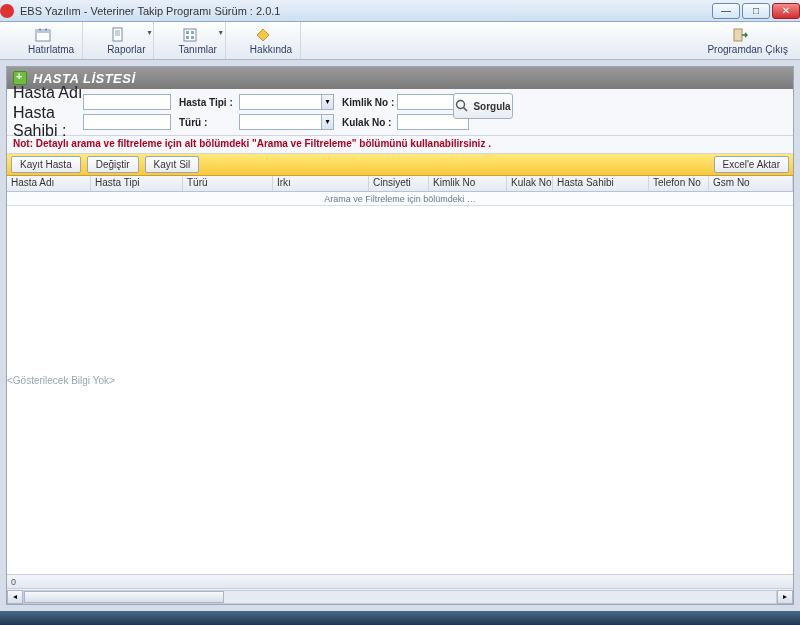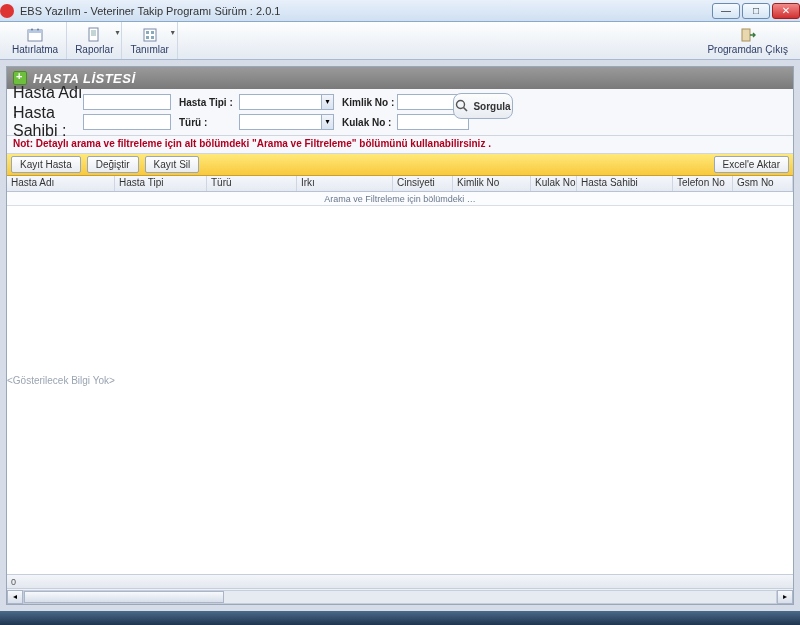--- a/index.html
+++ b/index.html
@@ -9,42 +9,42 @@
   .titlebar { height:22px; background:linear-gradient(#e8f0fa,#cfe0f2); display:flex; align-items:center; padding:0 0; border-bottom:1px solid #8aa8c8; }
   .titlebar .appicon { width:14px; height:14px; border-radius:50%; background:#d33; margin-right:6px; }
   .titlebar .title { flex:1; color:#333; font-size:11px; }
   .winbtns { display:flex; gap:2px; }
   .winbtn { width:28px; height:16px; border:1px solid #6b8ab0; border-radius:3px; display:flex; align-items:center; justify-content:center; font-size:10px; color:#333; background:linear-gradient(#f5faff,#d5e5f5); cursor:pointer; }
   .winbtn.close { background:linear-gradient(#f28a8a,#d03030); color:#fff; border-color:#a02020; }
   
   .toolbar { height:38px; background:linear-gradient(#fdfefe,#e4eaf2); border-bottom:1px solid #a9b8ce; display:flex; align-items:center; padding:0 4px; }
   .tbtn { display:flex; flex-direction:column; align-items:center; justify-content:center; padding:2px 8px; border-right:1px solid #cfd8e6; height:100%; cursor:pointer; min-width:48px; position:relative;}
   .tbtn .ico { width:16px; height:16px; margin-bottom:1px; }
-  .tbtn .lbl { font-size:10px; color:#2c3e66; }
+  .tbtn .lbl { font-size:10px; color:#2c3e66;margin-left:16px; }
   .tbtn .arrow { position:absolute; right:2px; top:6px; font-size:8px; color:#555; }
   .tbspacer { flex:1; }
   
   .content { flex:1; padding:6px; display:flex; flex-direction:column; overflow:hidden; }
   .panel { background:#fff; border:1px solid #9aa7b8; flex:1; display:flex; flex-direction:column; overflow:hidden; }
   .panel-head { height:22px; background:linear-gradient(#9a9a9a,#7a7a7a); color:#fff; display:flex; align-items:center; padding:0 6px; font-size:13px; font-weight:bold; letter-spacing:.5px; font-style:italic; }
   .panel-head .ico { width:14px; height:14px; background:#6fbf3f; border:1px solid #4a8a2a; margin-right:6px; border-radius:2px; position:relative;}
   .panel-head .ico::after{content:"+";position:absolute;top:-2px;left:2px;color:#fff;font-style:normal;font-weight:bold;font-size:11px;}
   
   .searchform { padding:4px 6px 2px 6px; background:#f7f8fb; border-bottom:1px solid #d0d6df; }
   .frow { display:flex; align-items:center; height:18px; margin-bottom:2px; }
   .flabel { width:70px; font-size:16px; font-weight:normal; color:#222; }
   .finput { height:16px; border:1px solid #9fb1c8; background:#fff; font-size:10px; padding:0 2px; }
   .w90 { width:88px; }
   .w95 { width:95px; }
   .w72 { width:72px; }
   .flabel2 { width:60px; font-size:10px; font-weight:bold; color:#222; margin-left:8px; }
   .flabel3 { width:55px; font-size:10px; font-weight:bold; color:#222; margin-left:8px; }
   .combo { position:relative; }
   .combo .cbtn { position:absolute; right:1px; top:1px; width:12px; height:14px; background:linear-gradient(#f2f5fa,#d8e2f0); border-left:1px solid #9fb1c8; font-size:8px; text-align:center; line-height:14px; cursor:pointer;}
-  .sorgula { margin-left:10px; height:26px; width:60px; background:linear-gradient(#fdfdfd,#e8ecf2); border:1px solid #9fb1c8; border-radius:8px; display:flex; align-items:center; justify-content:center; gap:4px; cursor:pointer; font-size:10px; font-weight:bold; color:#333;}
+  .sorgula { margin-left:10px; height:26px; width:60px; background:linear-gradient(#fdfdfd,#e8ecf2); border:1px solid #9fb1c8; border-radius:3px; display:flex; align-items:center; justify-content:center; gap:4px; cursor:pointer; font-size:10px; font-weight:bold; color:#333;}
   .sorgula .mag { width:14px; height:14px; }
   .note { color:#b00020; font-size:10px; font-weight:bold; padding:2px 6px 4px 6px; background:#f7f8fb; border-bottom:1px solid #d0d6df; }
   
   .actionbar { height:22px; background:linear-gradient(#ffe97a,#f8c93d); border-bottom:1px solid #c8a030; display:flex; align-items:center; padding:0 4px; gap:6px;}
   .abtn { height:17px; padding:0 8px; background:linear-gradient(#fefefe,#e8ecf2); border:1px solid #9aa7b8; border-radius:2px; font-size:10px; color:#333; cursor:pointer; display:flex; align-items:center;}
   .actionbar .spacer { flex:1; }
   
   .gridwrap { flex:1; display:flex; flex-direction:column; overflow:hidden; }
   .gridhead { height:16px; background:linear-gradient(#f5f7fb,#e5eaf2); border-bottom:1px solid #b8c2d2; display:flex; font-size:10px; color:#333;}
   .gh { border-right:1px solid #cfd6e2; padding:1px 4px; white-space:nowrap; overflow:hidden;}
@@ -104,20 +104,28 @@
             <rect x="2" y="2" width="12" height="12" fill="#fff" stroke="#7a8aa8"></rect>
             <rect x="4" y="4" width="3" height="3" fill="#8ab"></rect>
             <rect x="9" y="4" width="3" height="3" fill="#8ab"></rect>
             <rect x="4" y="9" width="3" height="3" fill="#8ab"></rect>
             <rect x="9" y="9" width="3" height="3" fill="#8ab"></rect>
           </svg>
       </span>
       <span class="lbl">Tanımlar</span>
       <span class="arrow">▾</span>
     </div>
+    <div class="tbtn">
+      <span class="ico">
+        <svg viewBox="0 0 16 16">
+            <path d="M8 2 L14 8 L8 14 L2 8 Z" fill="#f2c84b" stroke="#c89a2a"></path>
+          </svg>
+      </span>
+      <span class="lbl">Hakkında</span>
+    </div>
     <div class="tbspacer"></div>
     <div class="tbtn" style="border-right:none">
       <span class="ico">
         <svg viewBox="0 0 16 16">
             <rect x="2" y="2" width="8" height="12" fill="#e8d8b0" stroke="#a8905a"></rect>
             <path d="M10 8 L15 8 M13 6 L15 8 L13 10" stroke="#3a7a3a" fill="none" stroke-width="1.4"></path>
           </svg>
       </span>
       <span class="lbl">Programdan Çıkış</span>
     </div>
@@ -170,21 +178,21 @@
             <span>Kayıt Sil</span>
           </div>
         <div class="spacer"></div>
         <div class="abtn">
             <span>Excel'e Aktar</span>
           </div>
       </div>
 
       <div class="gridwrap">
         <div class="gridhead">
-          <div class="gh" style="width:108px">Hasta Adı</div>
+          <div class="gh" style="width:84px">Hasta Adı</div>
           <div class="gh" style="width:92px">Hasta Tipi</div>
           <div class="gh" style="width:90px">Türü</div>
           <div class="gh" style="width:96px">Irkı</div>
           <div class="gh" style="width:60px">Cinsiyeti</div>
           <div class="gh" style="width:78px">Kimlik No</div>
           <div class="gh" style="width:46px">Kulak No</div>
           <div class="gh" style="width:96px">Hasta Sahibi</div>
           <div class="gh" style="width:60px">Telefon No</div>
           <div class="gh" style="flex:1">Gsm No</div>
         </div>

